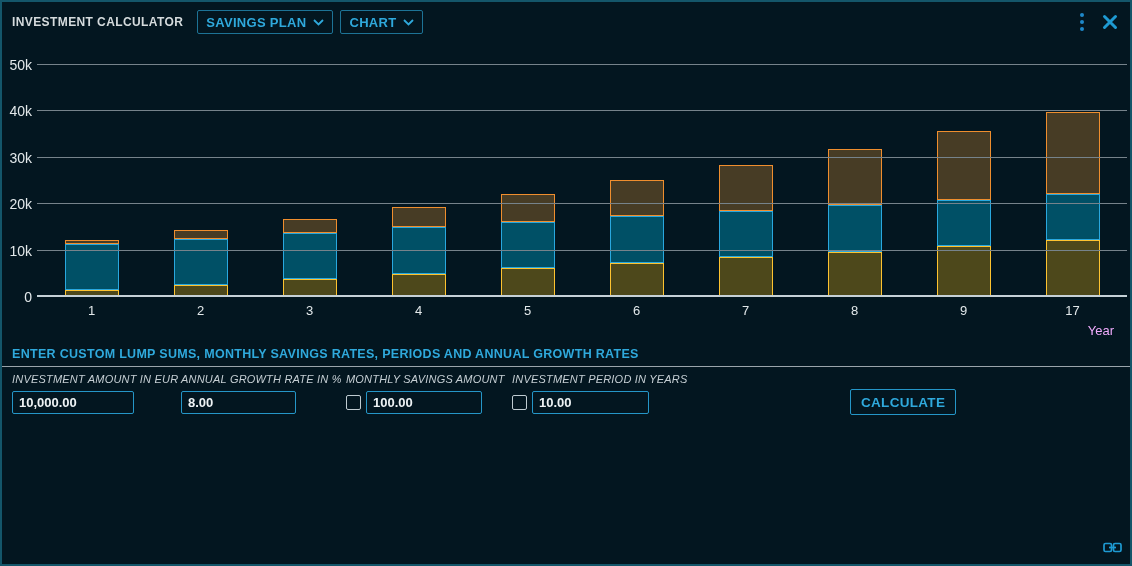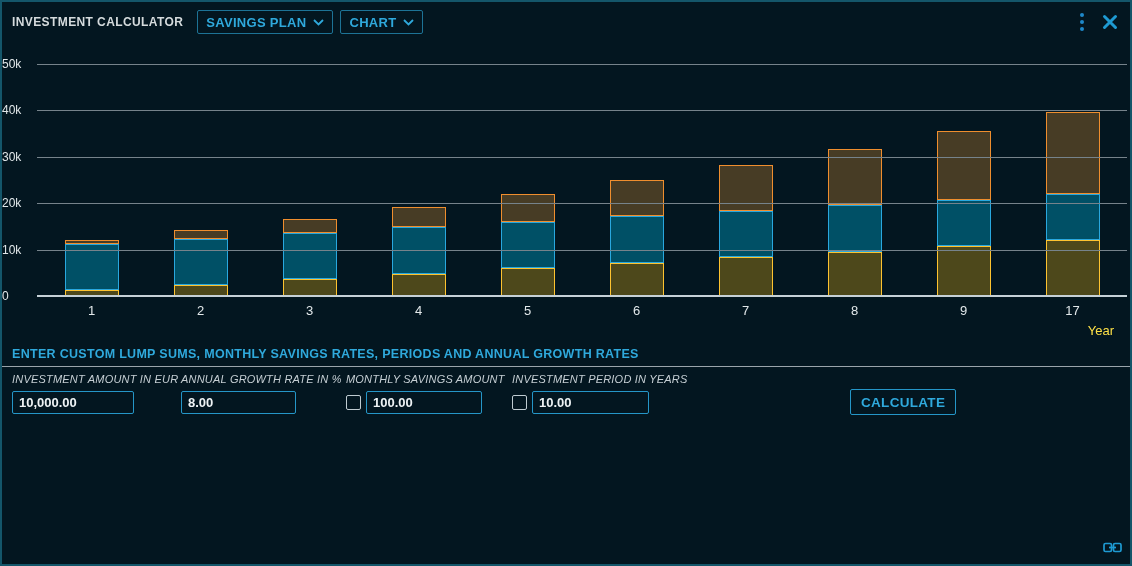--- a/index.html
+++ b/index.html
@@ -34,37 +34,37 @@
   .hdr-spacer { flex: 1; }
   .icon-btn { background: none; border: none; cursor: pointer; display: flex;
     align-items: center; justify-content: center; padding: 2px; }
   .kebab { display: flex; flex-direction: column; gap: 3px; margin-right: 14px; }
   .kebab i { width: 4px; height: 4px; border-radius: 50%; background: #1e88c9; display: block; }
 
   
   .chart { position: absolute; top: 40px; left: 0; right: 0; height: 300px; }
   .y-labels { position: absolute; left: 0; top: 0; width: 30px; height: 100%; }
   .ytick {
-    position: absolute; right: 0; width: 30px; 
-    font-size: 12px; color: #e2e8ea;
+    position: absolute; right: 0; width: 30px; text-align: right;
+    font-size: 14px; color: #e2e8ea;
   }
   .plot { position: absolute; left: 35px; right: 3px; top: 23px; height: 232px; }
   .gridline { position: absolute; left: 0; right: 0; height: 1px; background: #76838b; }
   .axisline { height: 2px; background: #c6d1d7; }
   .bars { position: absolute; left: 0; right: 0; bottom: 1px; top: 0;
     display: flex; align-items: flex-end; }
   .bar-slot { flex: 1; display: flex; justify-content: center; align-items: flex-end; height: 100%; }
   .bar { width: 54px; display: flex; flex-direction: column-reverse; }
   .seg { width: 100%; border: 1px solid; }
   .x-labels { position: absolute; left: 35px; right: 3px; top: 261px;
     display: flex; }
   .xtick { flex: 1; text-align: center; font-size: 13px; color: #e2e8ea; }
   .xaxis-title {
     position: absolute; right: 16px; top: 281px;
-    font-size: 13px; color: #fde047;
+    font-size: 13px; color: #f0abfc;
   }
 
   
   .form-section { position: absolute; top: 340px; left: 0; right: 0; height: 110px; }
   .section-title {
     position: absolute; top: 5px; left: 10px;
     font-size: 12.5px; font-weight: 700; color: #2fa9dc; letter-spacing: .3px;
   }
   .divider { position: absolute; top: 24px; left: 0; right: 0; height: 1px; background: #9aa4ab; }
   .field { position: absolute; top: 31px; }

